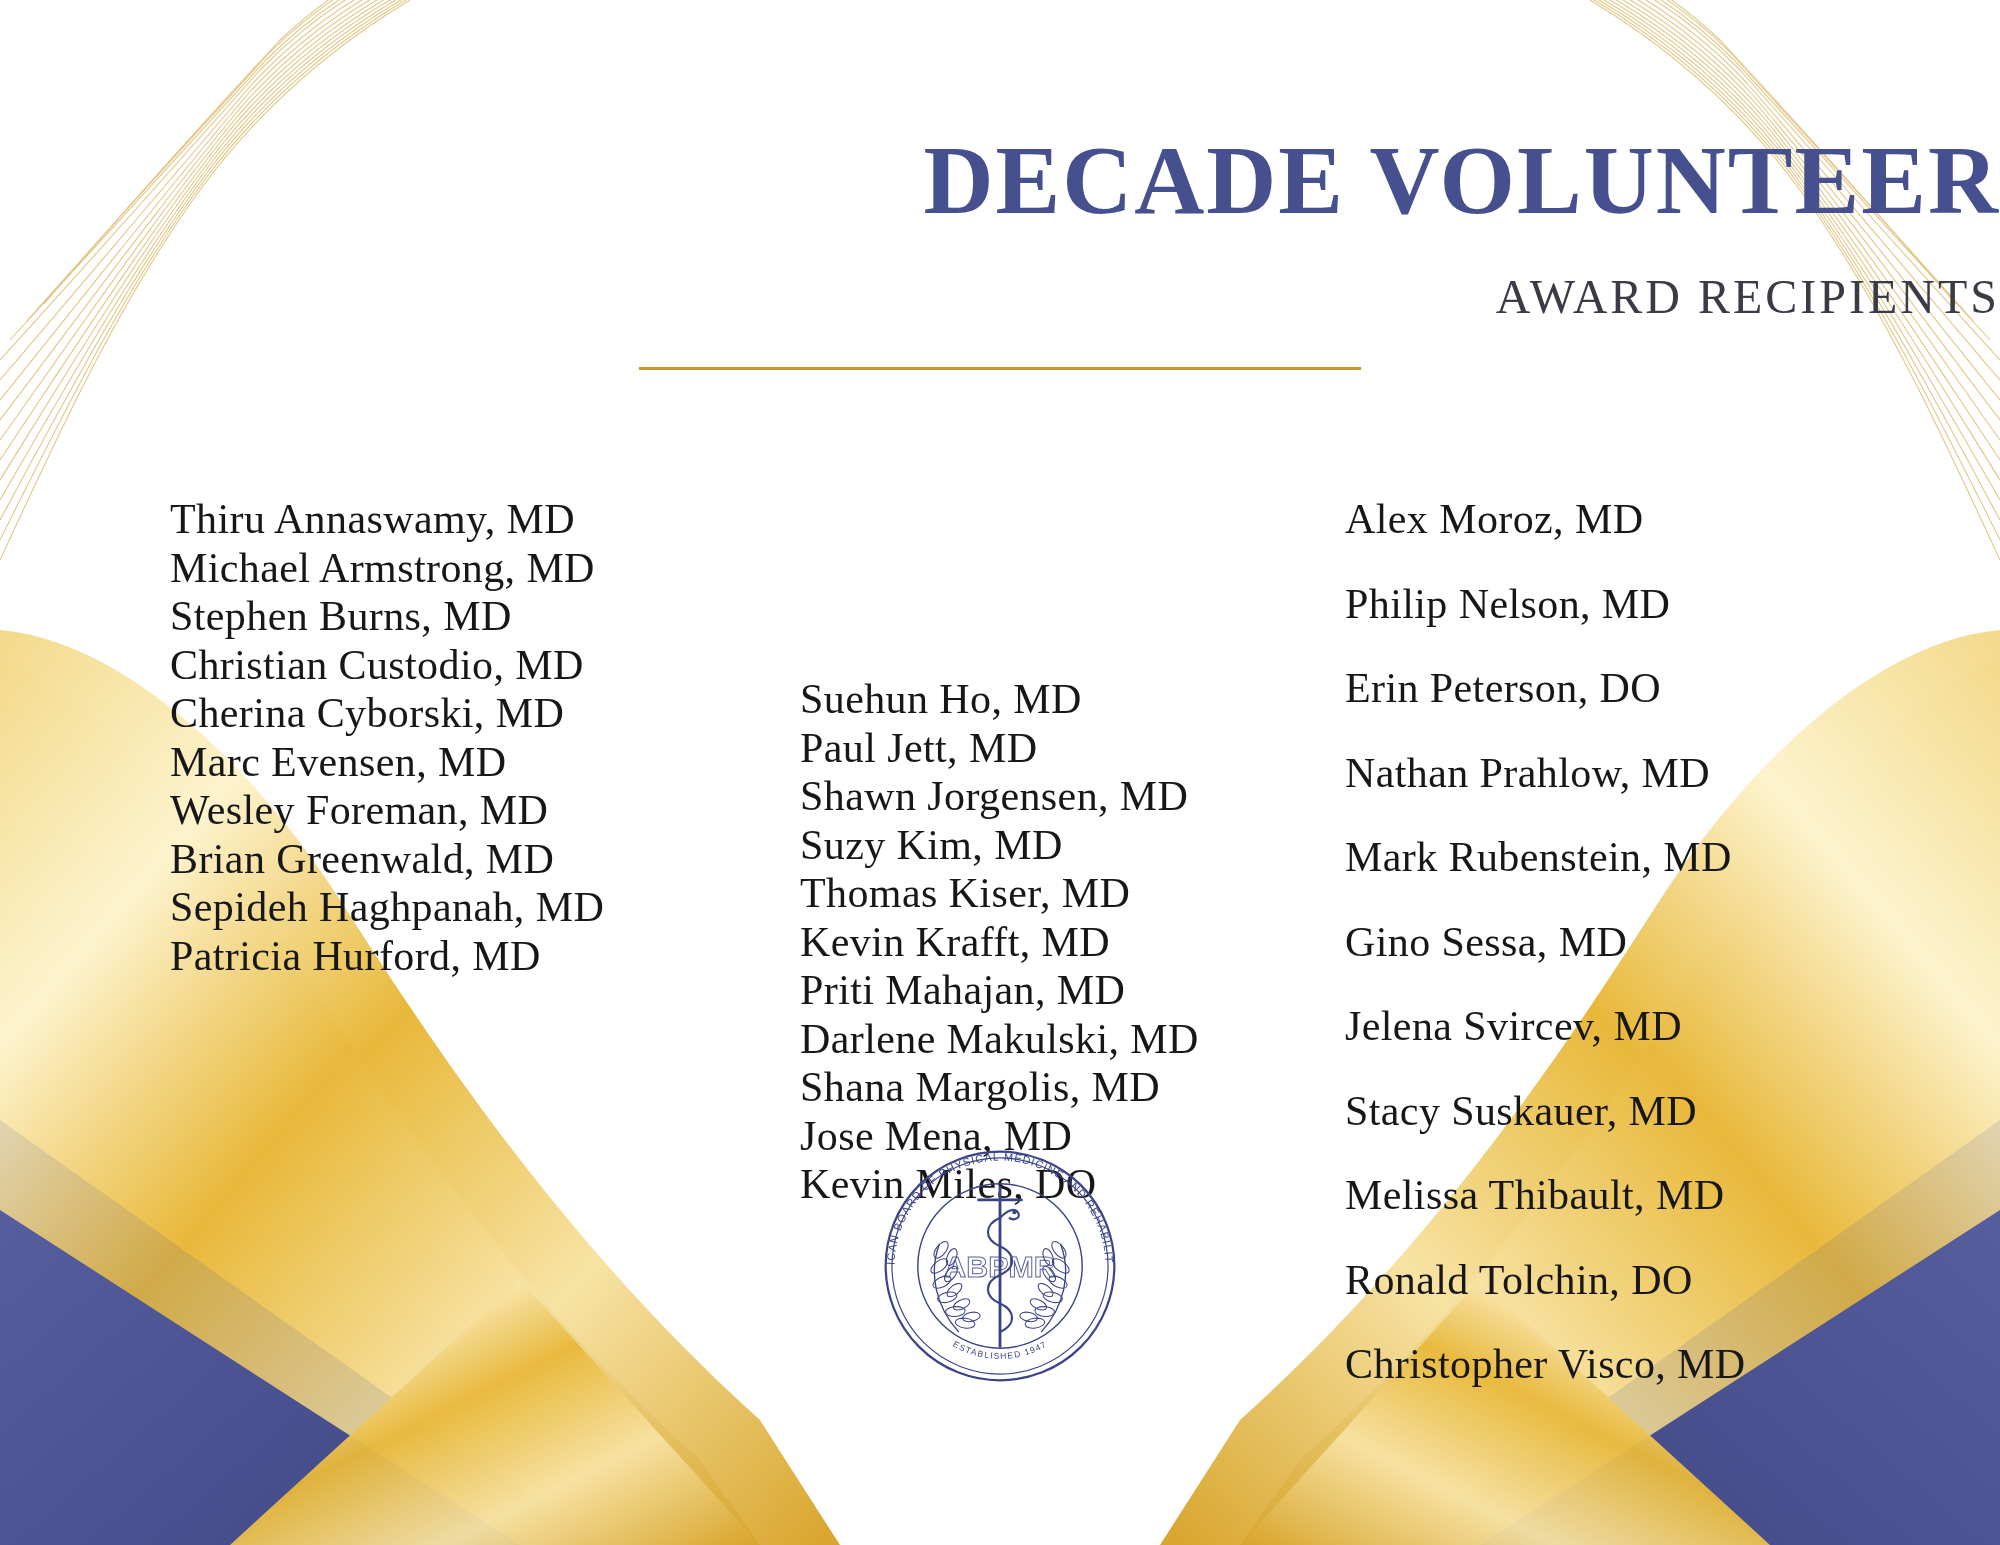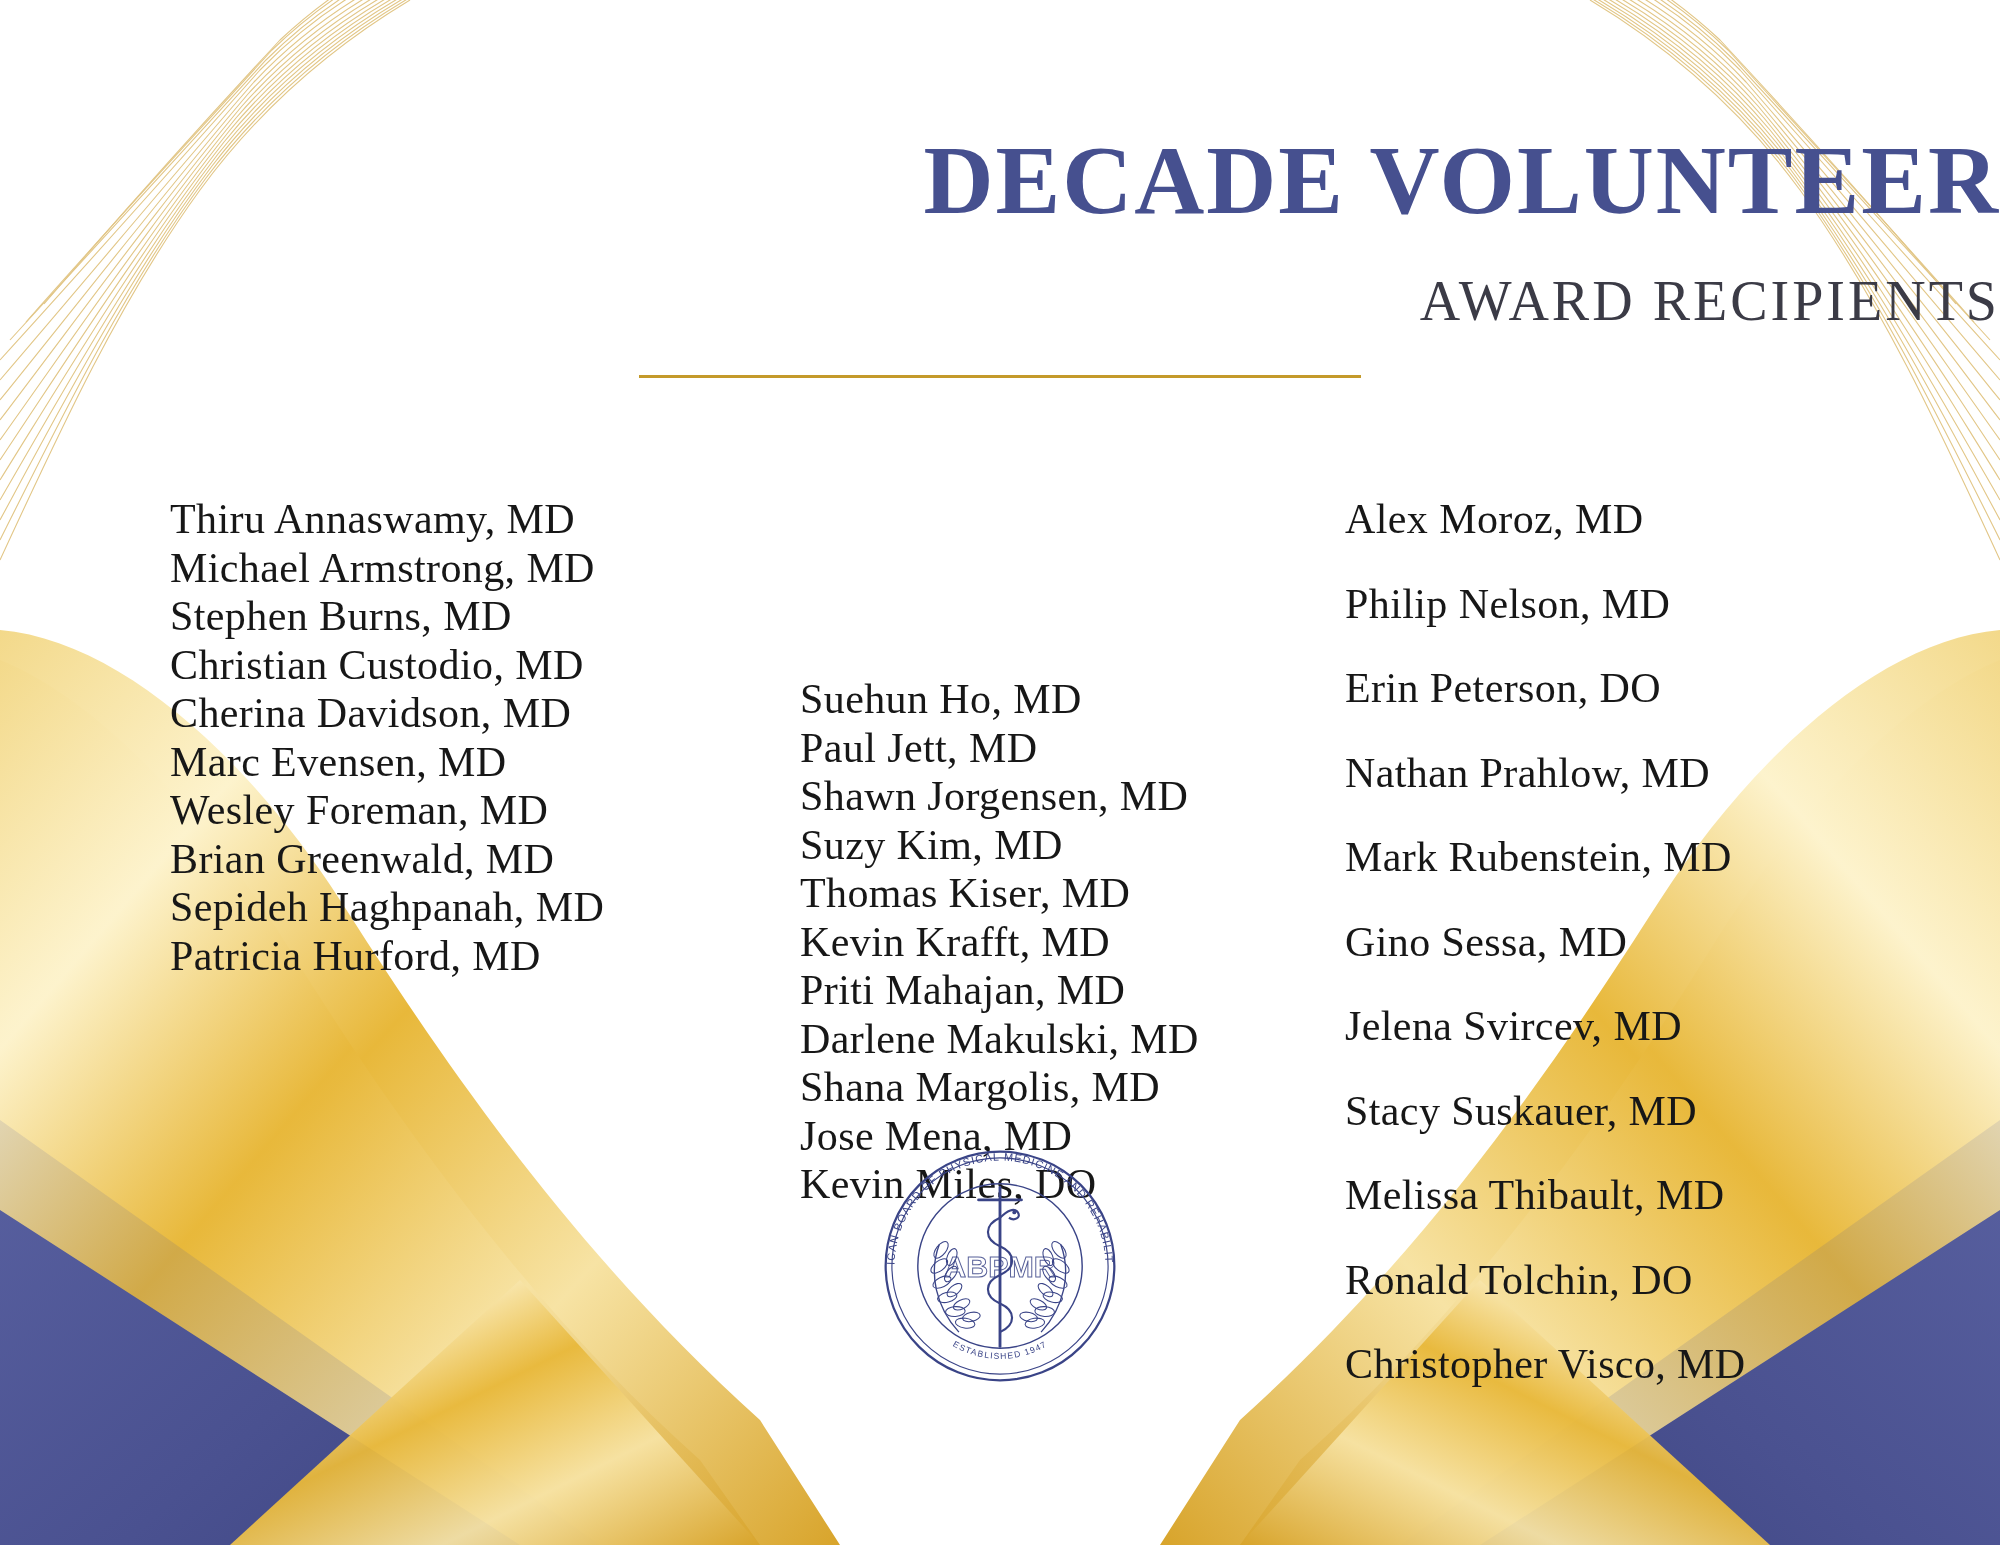--- a/index.html
+++ b/index.html
@@ -47,21 +47,21 @@
     font-weight: bold;
     font-size: 97px;
     letter-spacing: 2px;
     color: #46508f;
     line-height: 1.0;
     margin: 0;
   }
   .subtitle {
     font-family: "Liberation Serif", serif;
     font-weight: normal;
-    font-size: 56px;
+    font-size: 48px;
     letter-spacing: 3px;
     color: #3b3b46;
     margin: 44px 0 0 0;
     line-height: 1.0;
   }
   .rule {
     margin: 46px auto 0 auto;
     width: 722px;
     height: 3px;
     background: #c49a2a;
@@ -194,21 +194,21 @@
     <div class="rule"></div>
   </div>
 
   <div class="names">
 
     <div class="name-col col-1">
       <div class="name">Thiru Annaswamy, MD</div>
       <div class="name">Michael Armstrong, MD</div>
       <div class="name">Stephen Burns, MD</div>
       <div class="name">Christian Custodio, MD</div>
-      <div class="name">Cherina Davidson, MD</div>
+      <div class="name">Cherina Cyborski, MD</div>
       <div class="name">Marc Evensen, MD</div>
       <div class="name">Wesley Foreman, MD</div>
       <div class="name">Brian Greenwald, MD</div>
       <div class="name">Sepideh Haghpanah, MD</div>
       <div class="name">Patricia Hurford, MD</div>
     </div>
 
     <div class="name-col col-2">
       <div class="name">Suehun Ho, MD</div>
       <div class="name">Paul Jett, MD</div>

